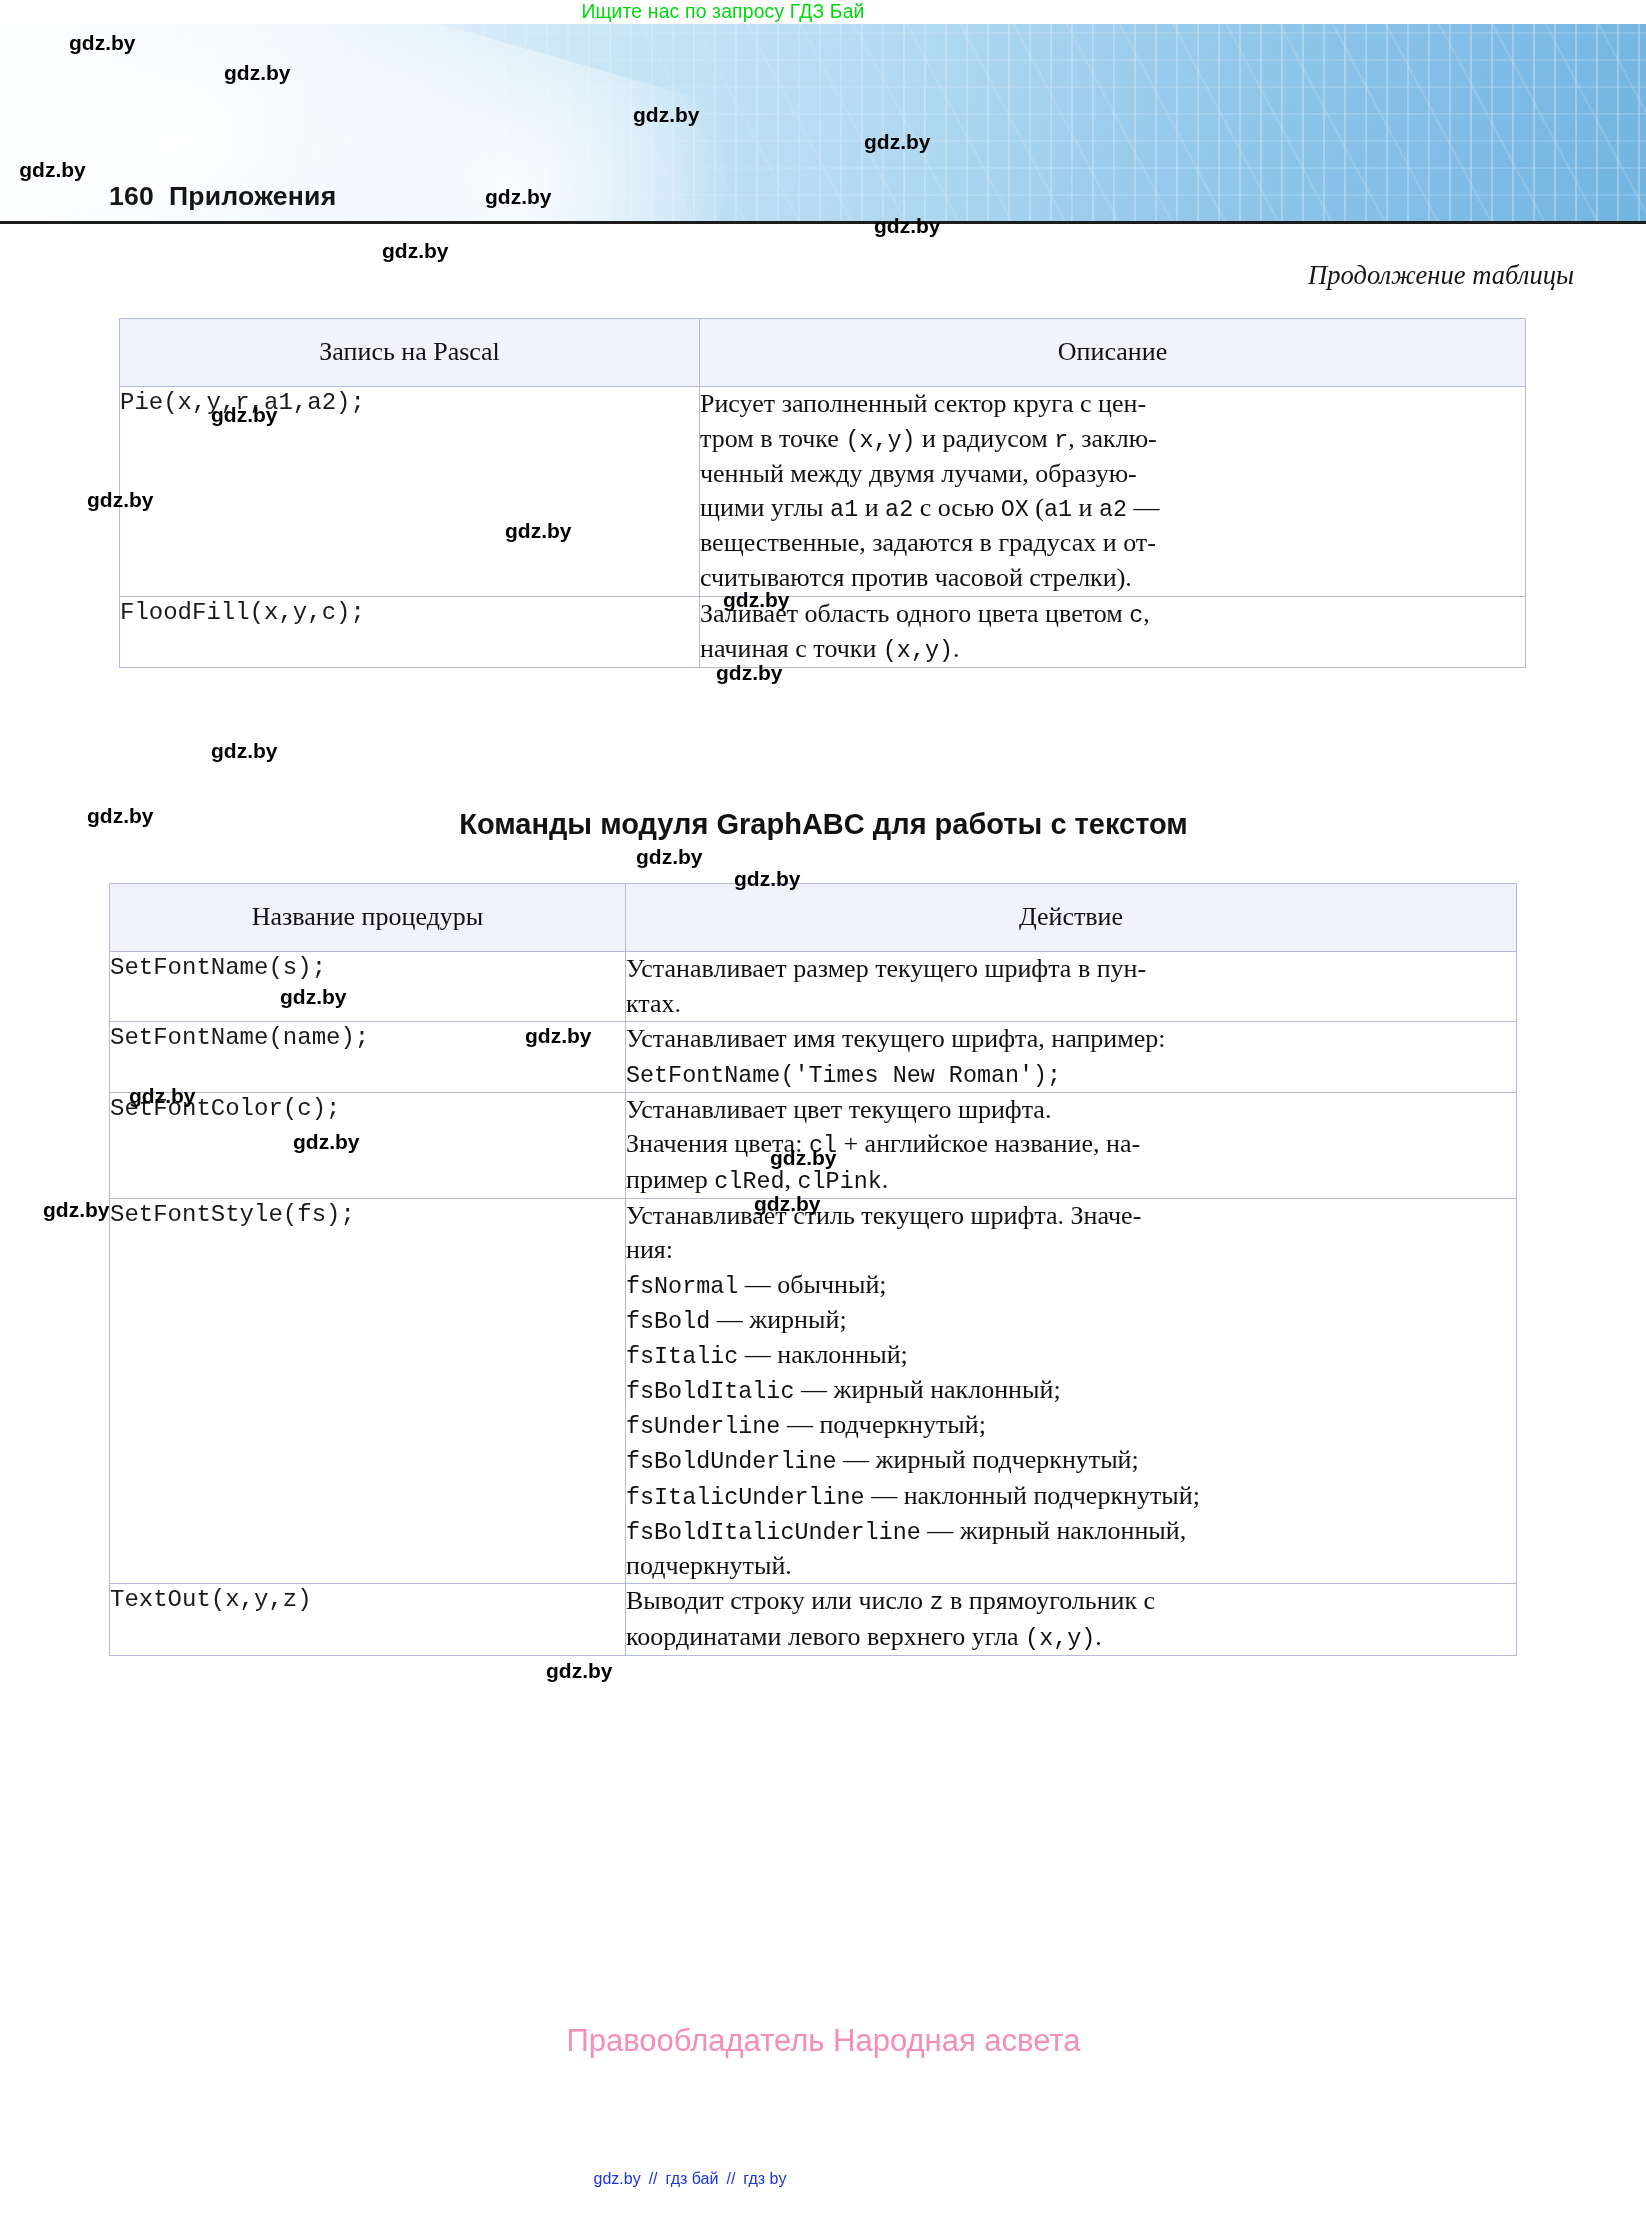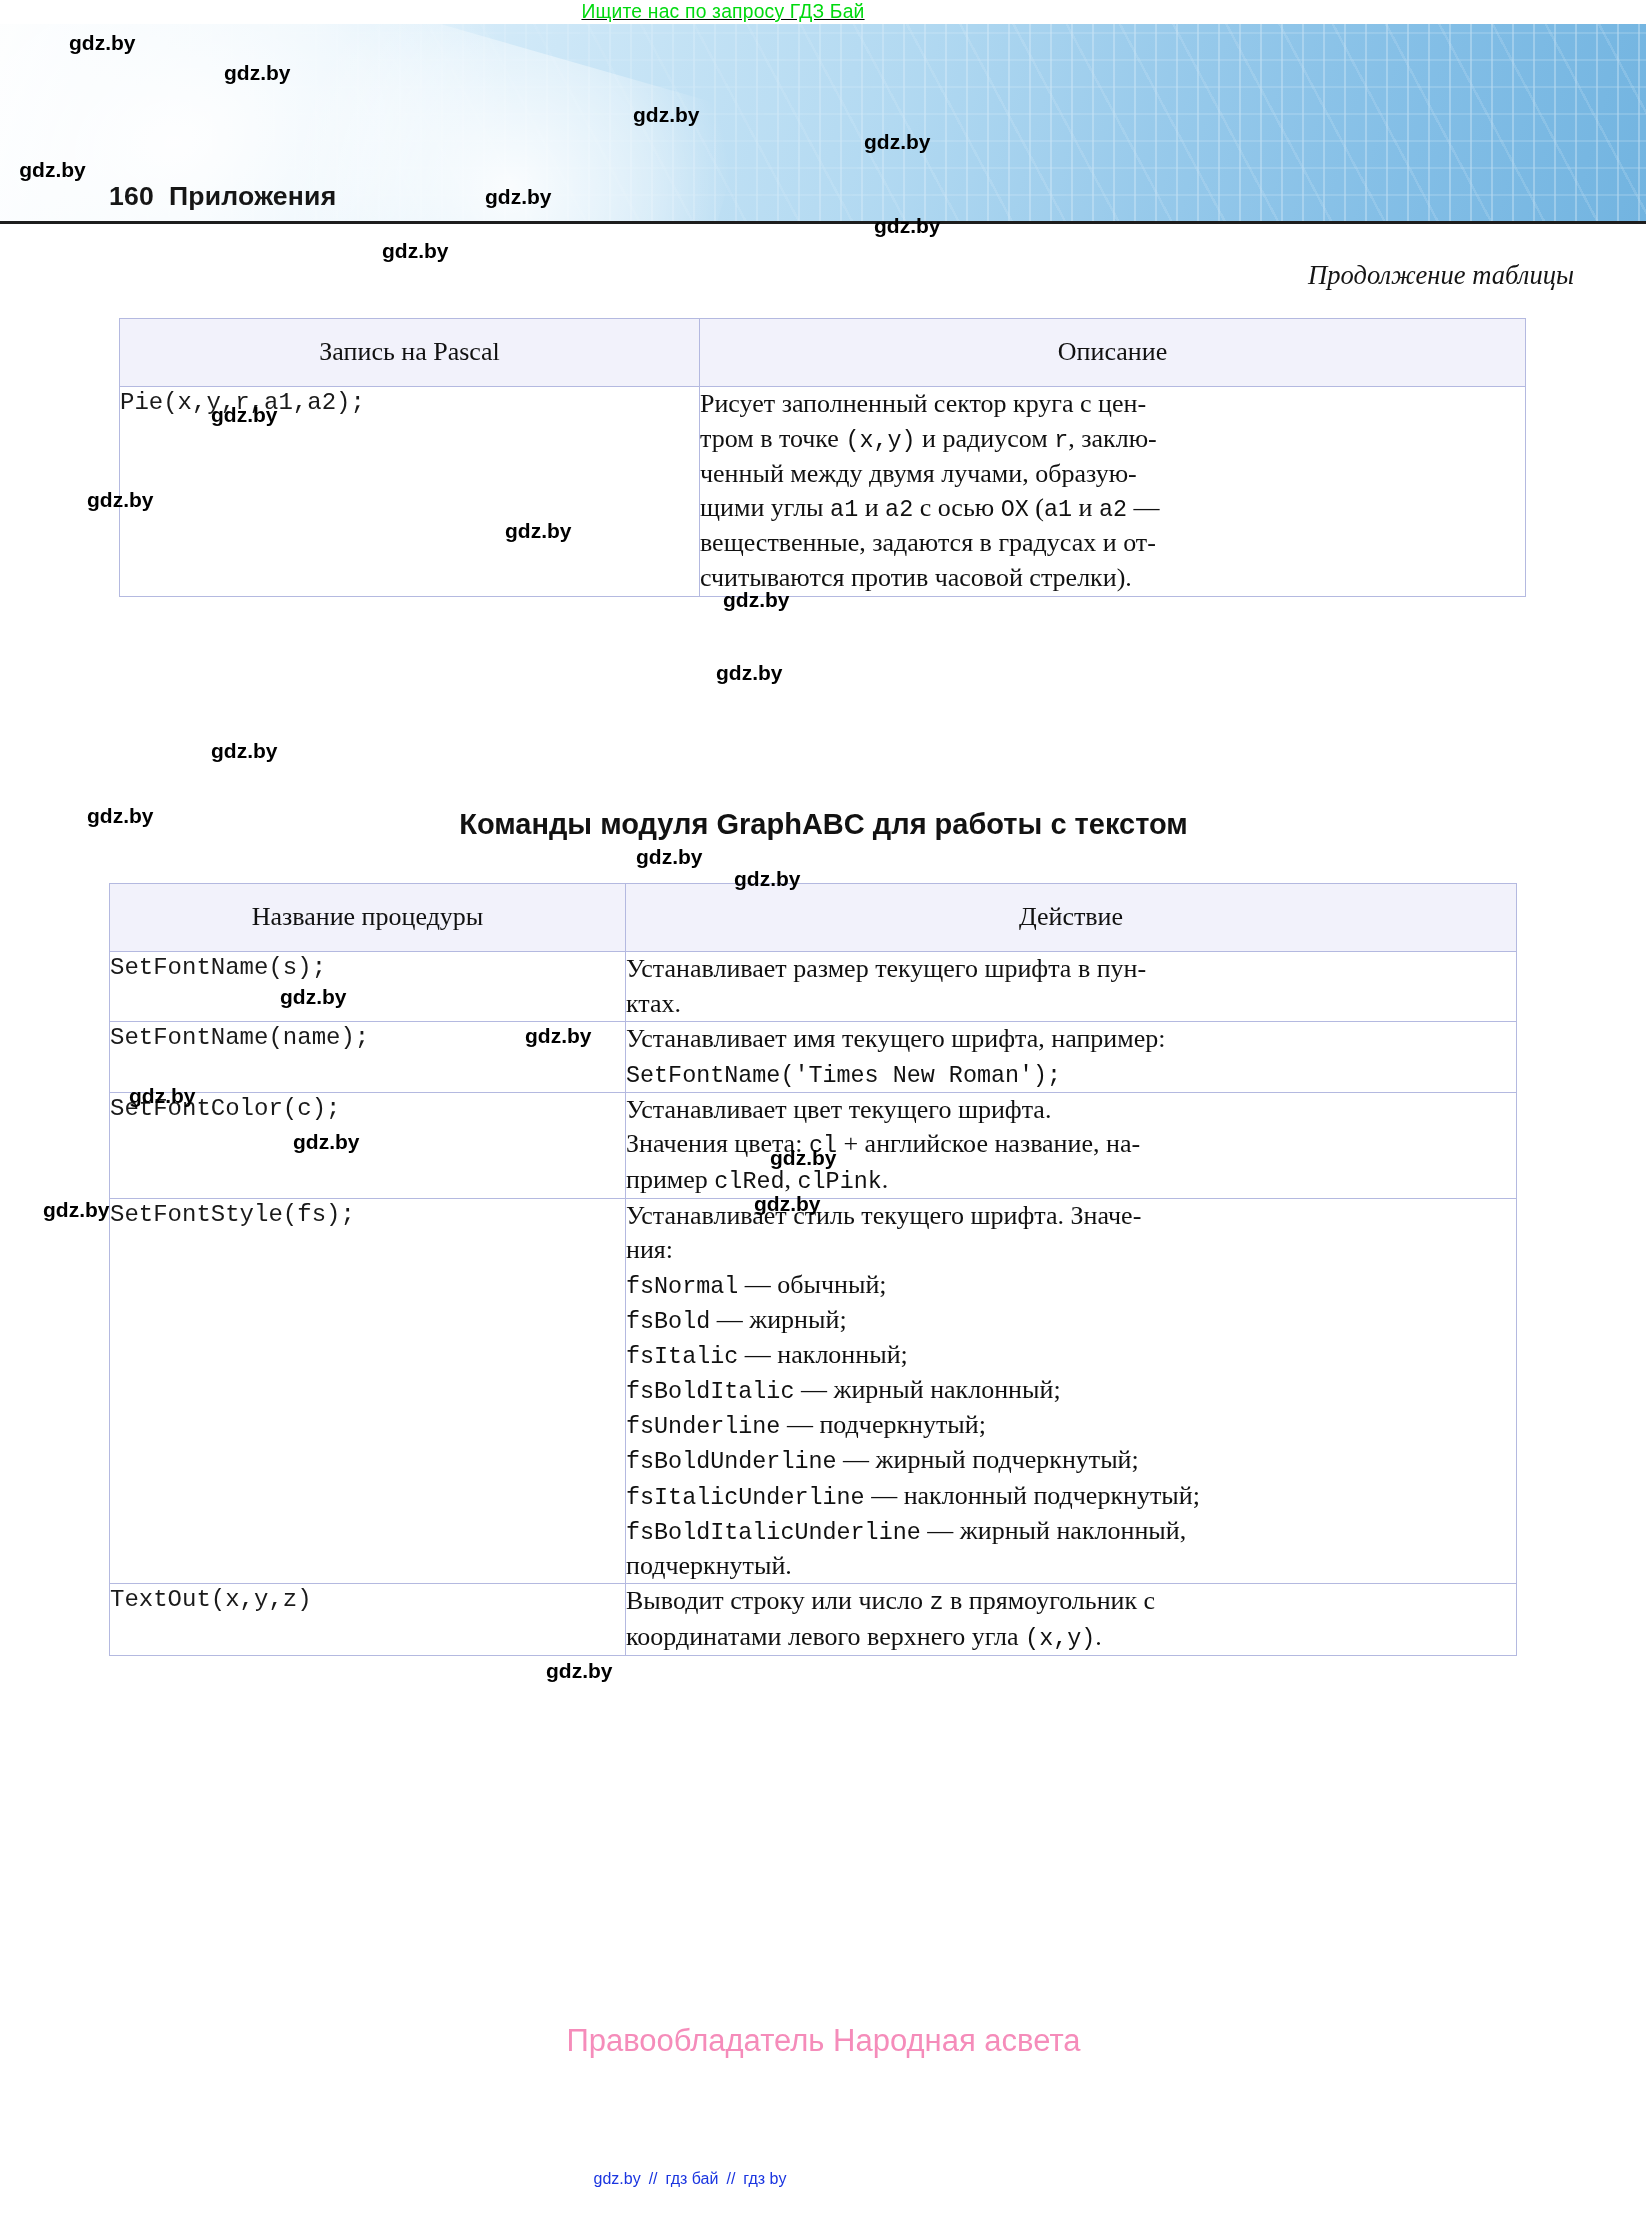--- a/index.html
+++ b/index.html
@@ -18,21 +18,20 @@
   
   .promo-bar {
     position: absolute;
     top: 0; left: 0;
     width: 1446px;
     height: 24px;
     display: flex;
     align-items: center;
     justify-content: center;
     background: #ffffff;
-    text-decoration: underline;
   }
   .promo-text {
     color: #00d90e;
     font-family: "Liberation Sans", sans-serif;
     font-size: 19.3px;
     letter-spacing: 0.2px;
     white-space: nowrap;
   }
 
   
@@ -255,20 +254,27 @@
   <tbody>
     <tr>
       <td class="cell-code">Pie(x,y,r,a1,a2);</td>
       <td class="cell-desc">
           <span class="desc-line">Рисует заполненный сектор круга с цен-</span>
           <span class="desc-line">тром в точке <span class="mono">(x,y)</span> и радиусом <span class="mono">r</span>, заклю-</span>
           <span class="desc-line">ченный между двумя лучами, образую-</span>
           <span class="desc-line">щими углы <span class="mono">a1</span> и <span class="mono">a2</span> с осью <span class="mono">OX</span> (<span class="mono">a1</span> и <span class="mono">a2</span> —</span>
           <span class="desc-line">вещественные, задаются в градусах и от-</span>
           <span class="desc-line">считываются против часовой стрелки).</span>
+        </td>
+    </tr>
+    <tr>
+      <td class="cell-code">FloodFill(x,y,c);</td>
+      <td class="cell-desc">
+          <span class="desc-line">Заливает область одного цвета цветом <span class="mono">c</span>,</span>
+          <span class="desc-line">начиная с точки <span class="mono">(x,y)</span>.</span>
         </td>
     </tr>
   </tbody>
 </table>
 
 <div class="section-title">Команды модуля GraphABC для работы с текстом</div>
 
 <table class="tbl" id="table-text">
   <colgroup>
       <col class="c1">

